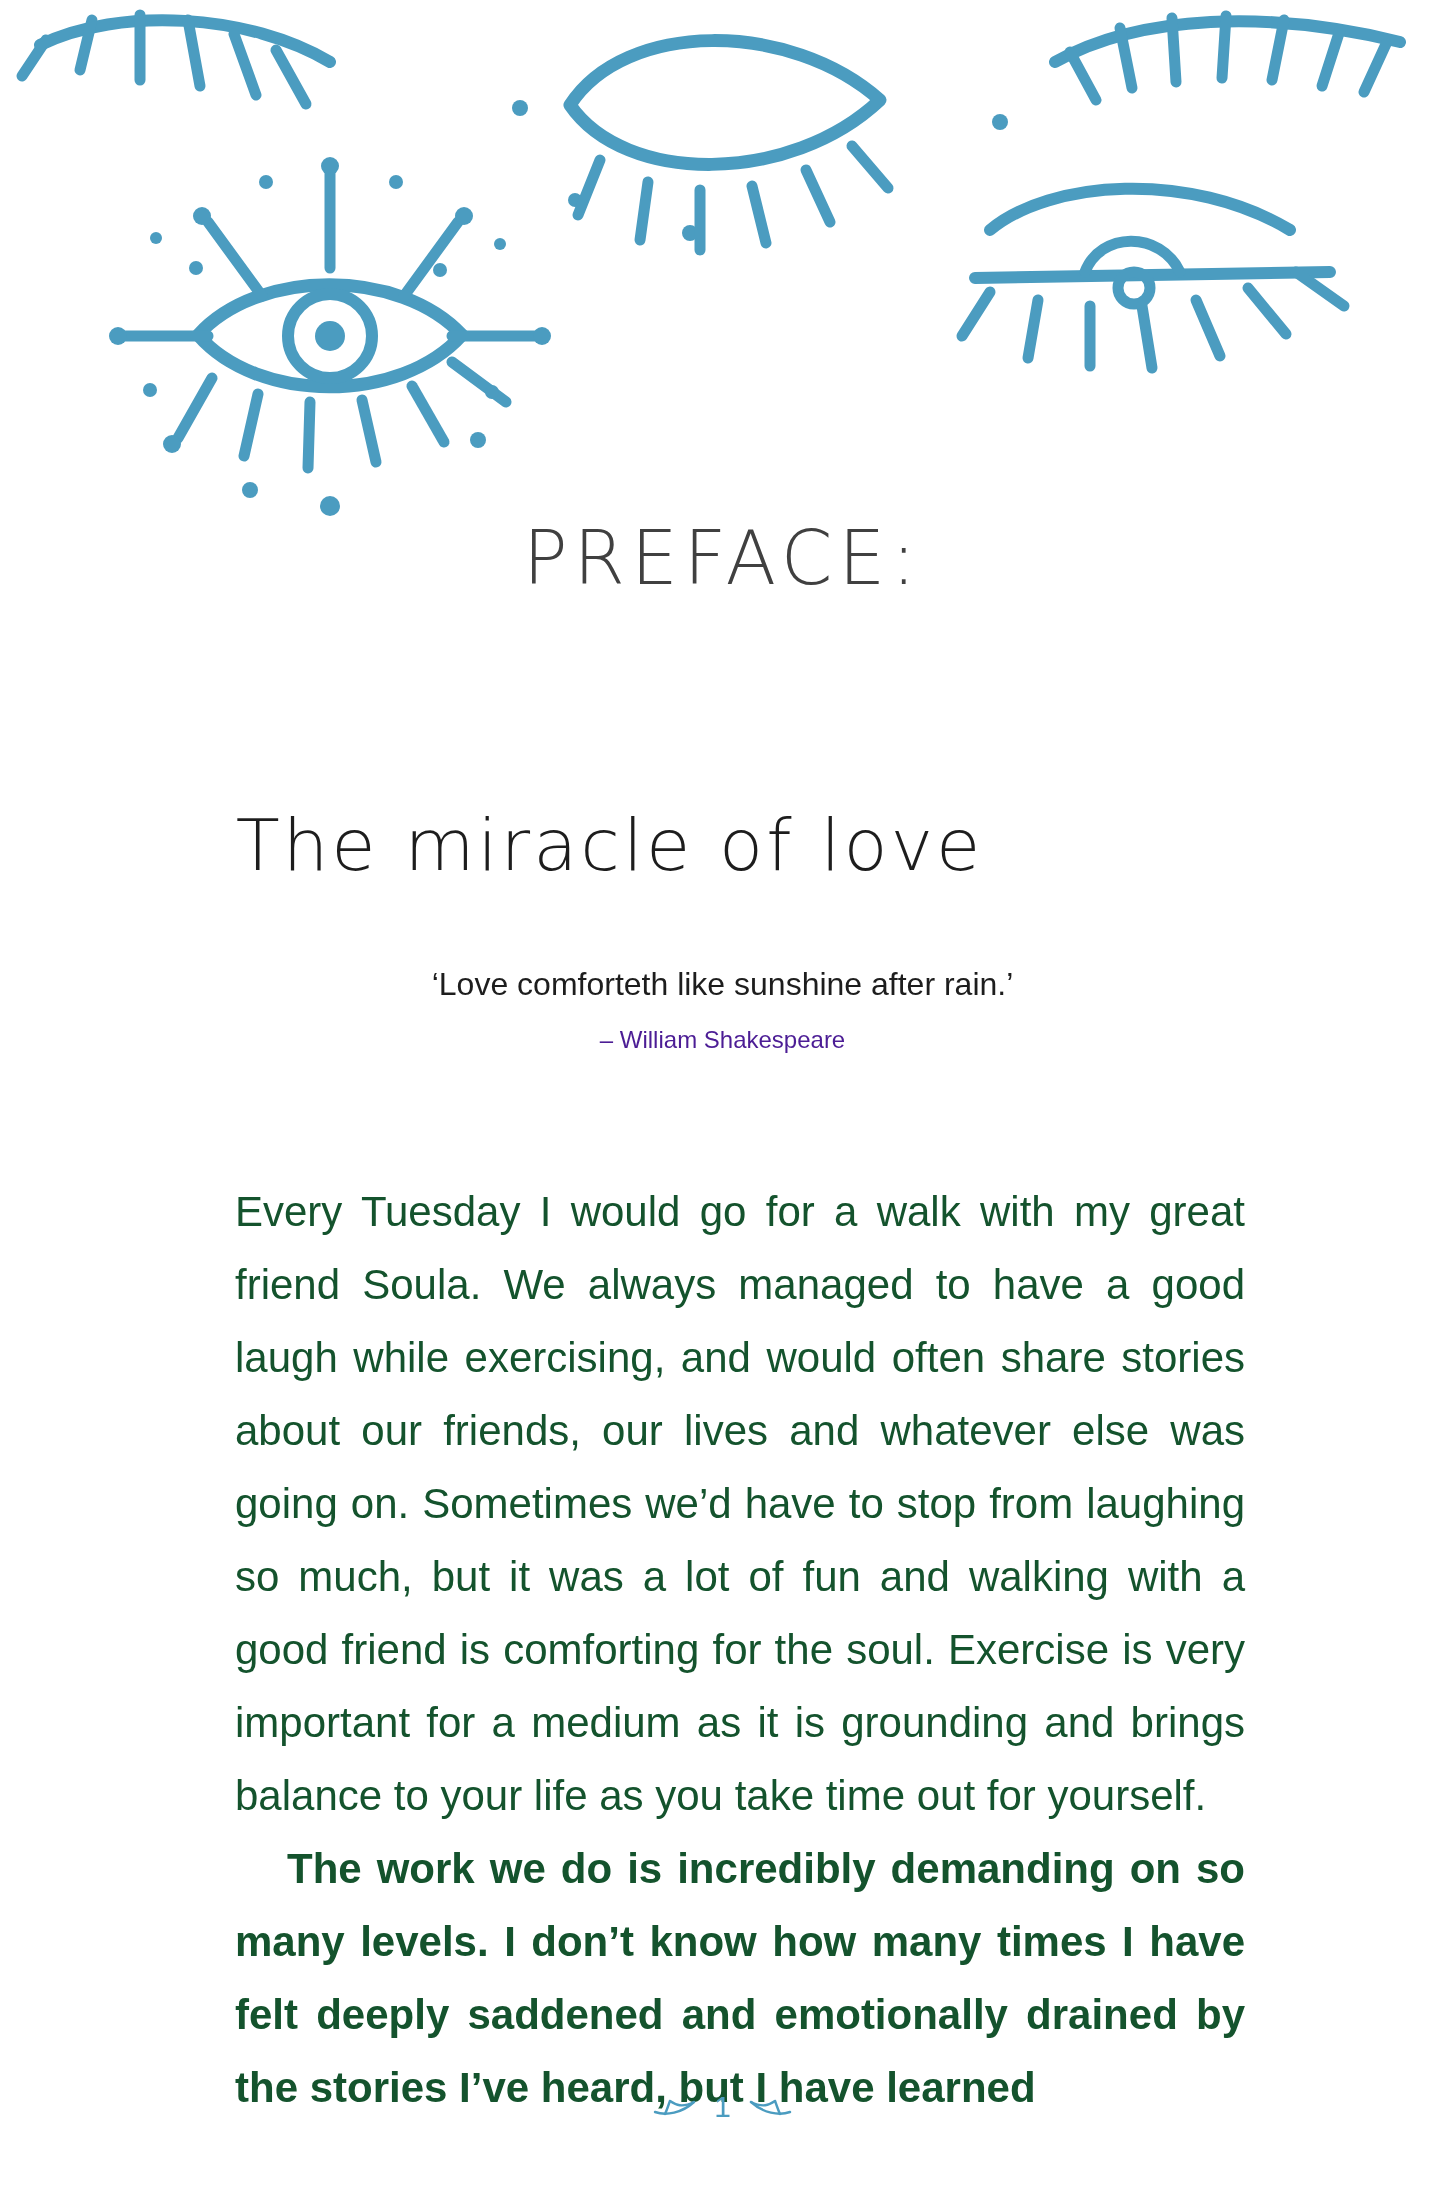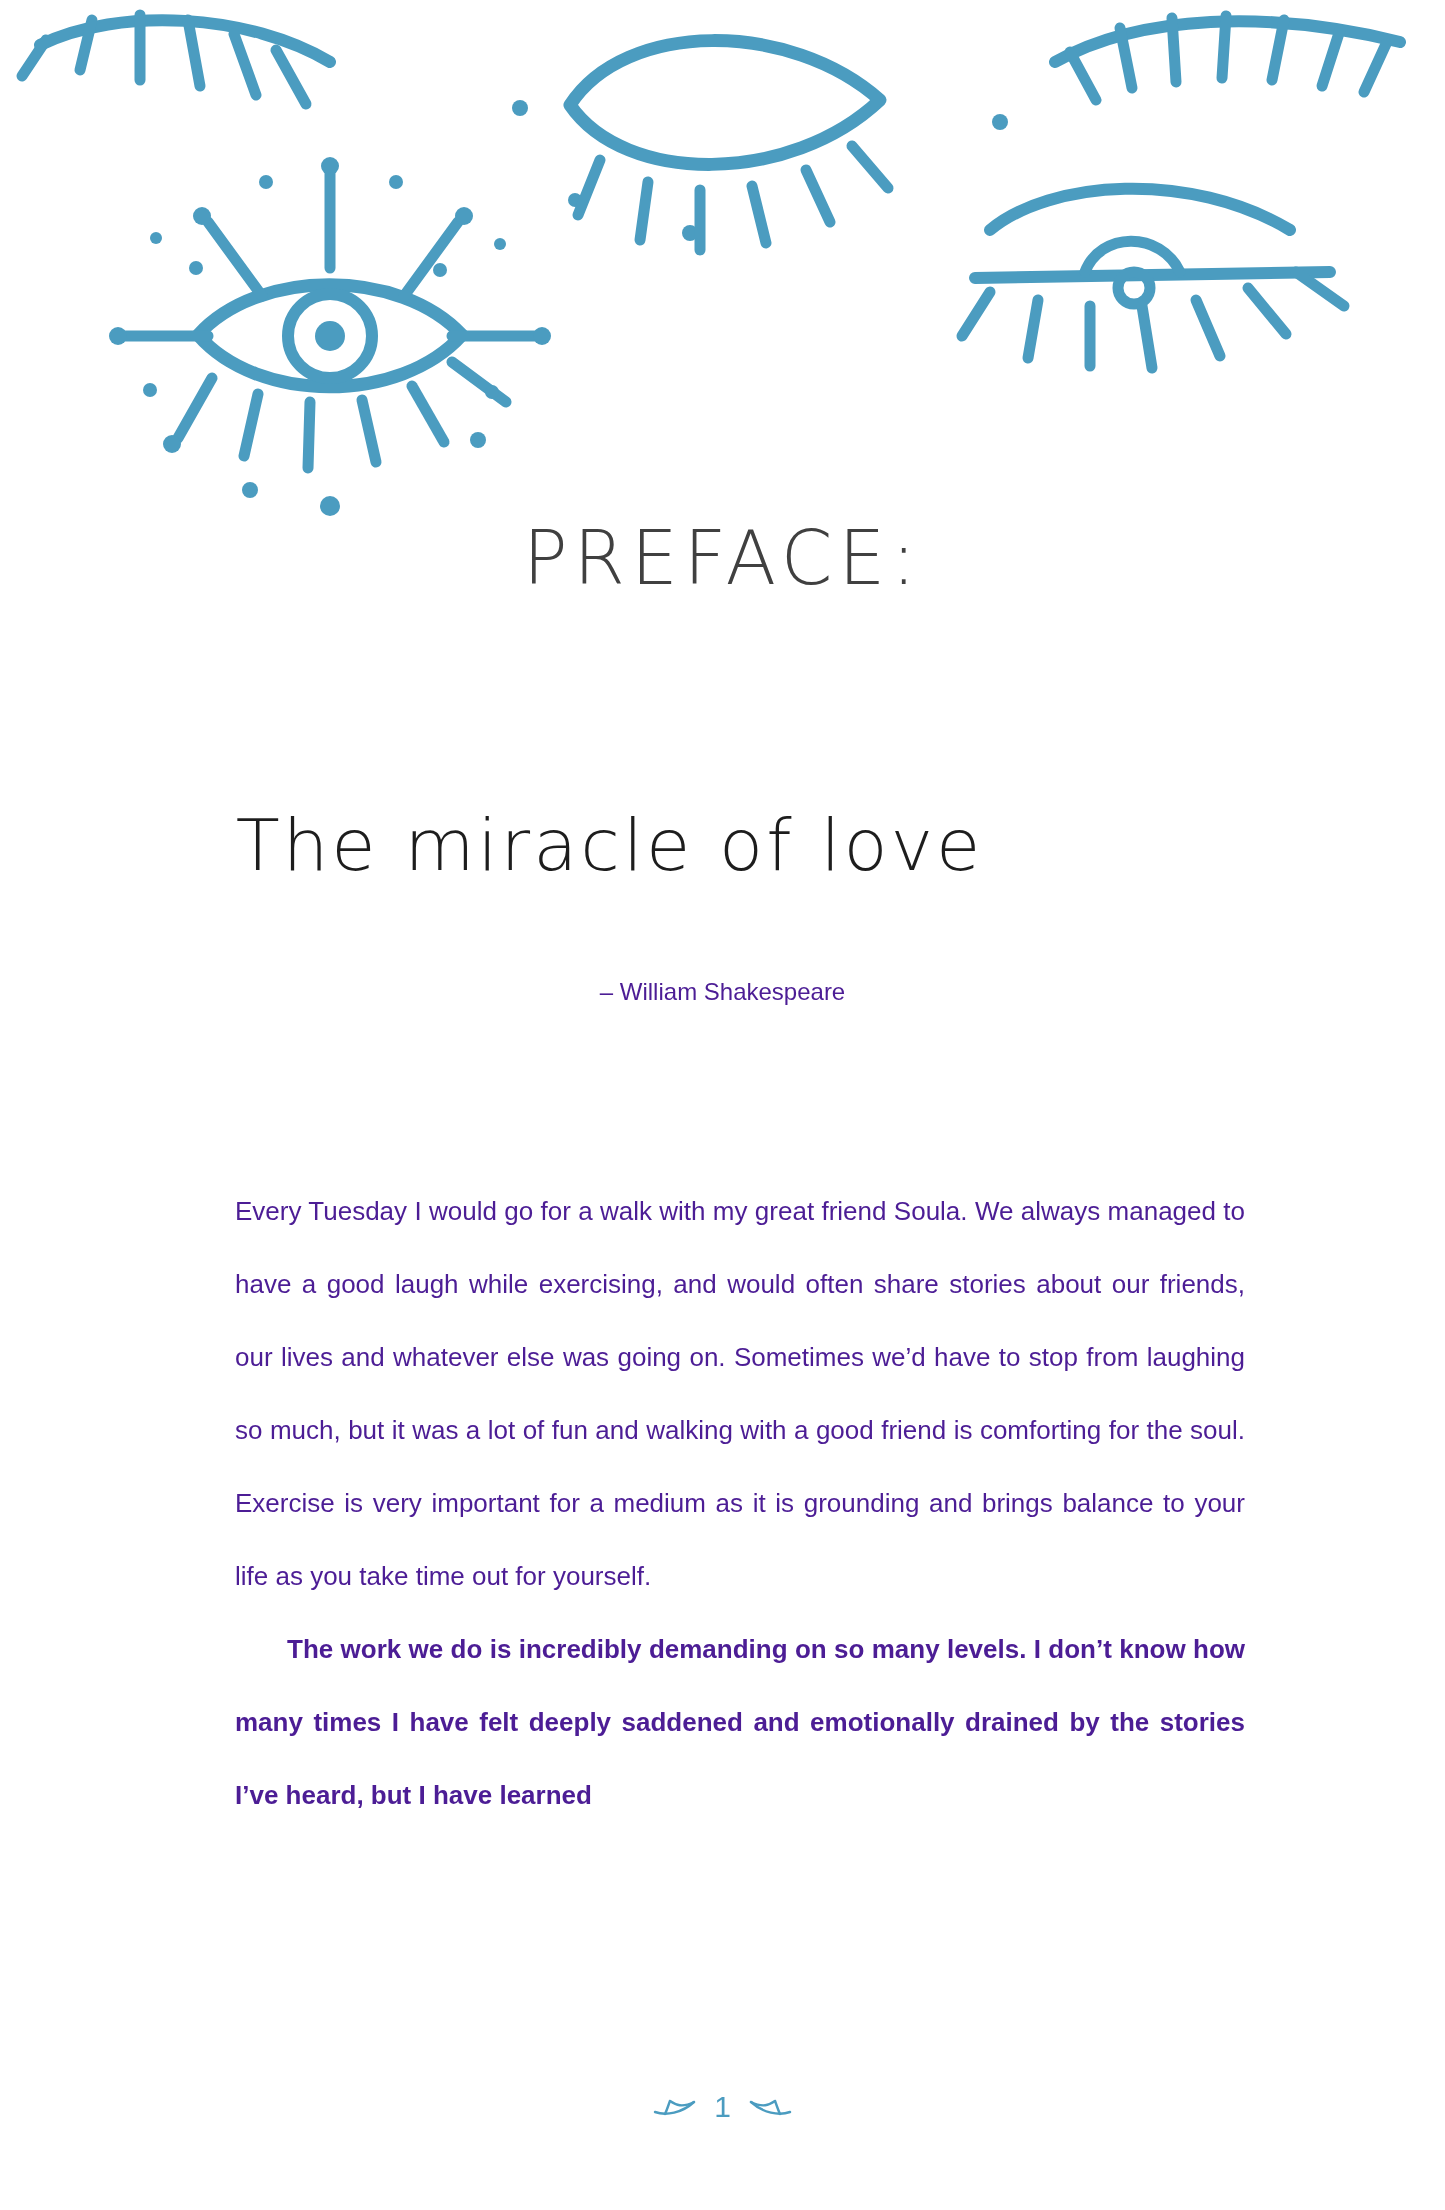--- a/index.html
+++ b/index.html
@@ -87,23 +87,23 @@
   
   .body-copy {
     position: absolute;
     top: 1175px;
     left: 235px;
     width: 1010px;
   }
   .body-copy p {
     margin: 0;
     font-family: "Liberation Sans", sans-serif;
-    font-size: 26px;
+    font-size: 42px;
     line-height: 73px;
-    color: #4c1d95;
+    color: #14532d;
     text-align: justify;
     text-justify: inter-word;
     -webkit-hyphens: none;
     hyphens: none;
   }
   .body-copy p.indented {
     text-indent: 52px;
   }
   .body-copy p.last-line-natural {
     text-align: justify;
@@ -224,20 +224,21 @@
         <circle cx="396" cy="182" r="7" fill="#4b9cc0" stroke="none"></circle>
       </g>
     </g>
   </svg>
 
   <div class="preface-label">PREFACE:</div>
 
   <h1 class="chapter-title">The miracle of love</h1>
 
   <div class="epigraph">
+    <div class="epigraph-quote">‘Love comforteth like sunshine after rain.’</div>
     <div class="epigraph-attrib">– William Shakespeare</div>
   </div>
 
   <div class="body-copy">
     <p>Every Tuesday I would go for a walk with my great friend Soula. We always managed to have a good laugh while exercising, and would often share stories about our friends, our lives and whatever else was going on. Sometimes we’d have to stop from laughing so much, but it was a lot of fun and walking with a good friend is comforting for the soul. Exercise is very important for a medium as it is grounding and brings balance to your life as you take time out for yourself.</p>
     <p class="indented last-line-natural">The work we do is incredibly demanding on so many levels. I don’t know how many times I have felt deeply saddened and emotionally drained by the stories I’ve heard, but I have learned</p>
   </div>
 
   <div class="folio">
     <svg class="folio-orn" width="46" height="24" viewBox="0 0 46 24">

